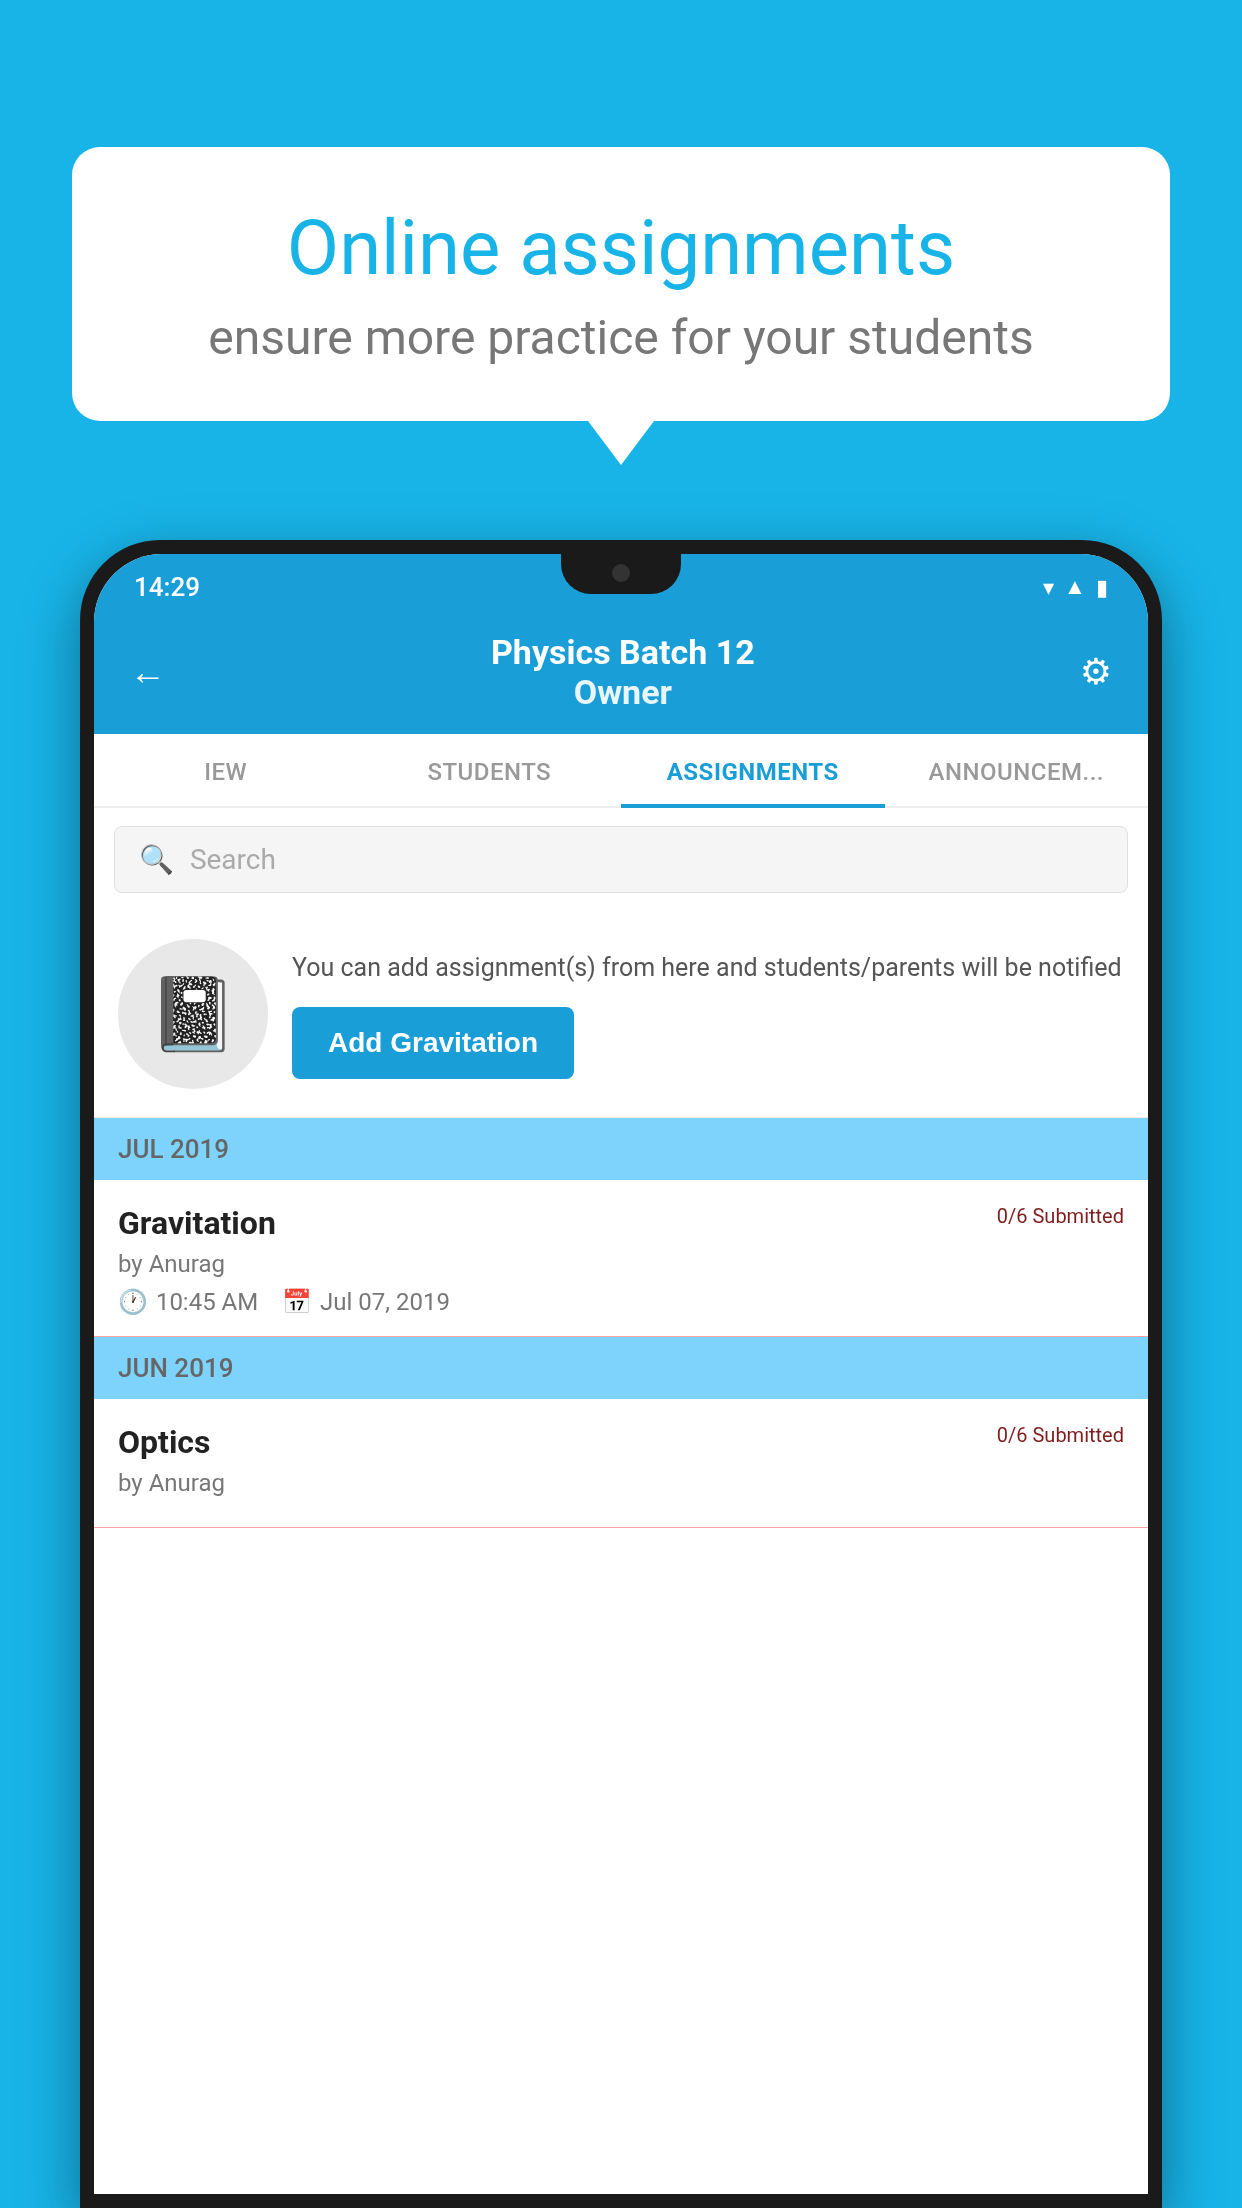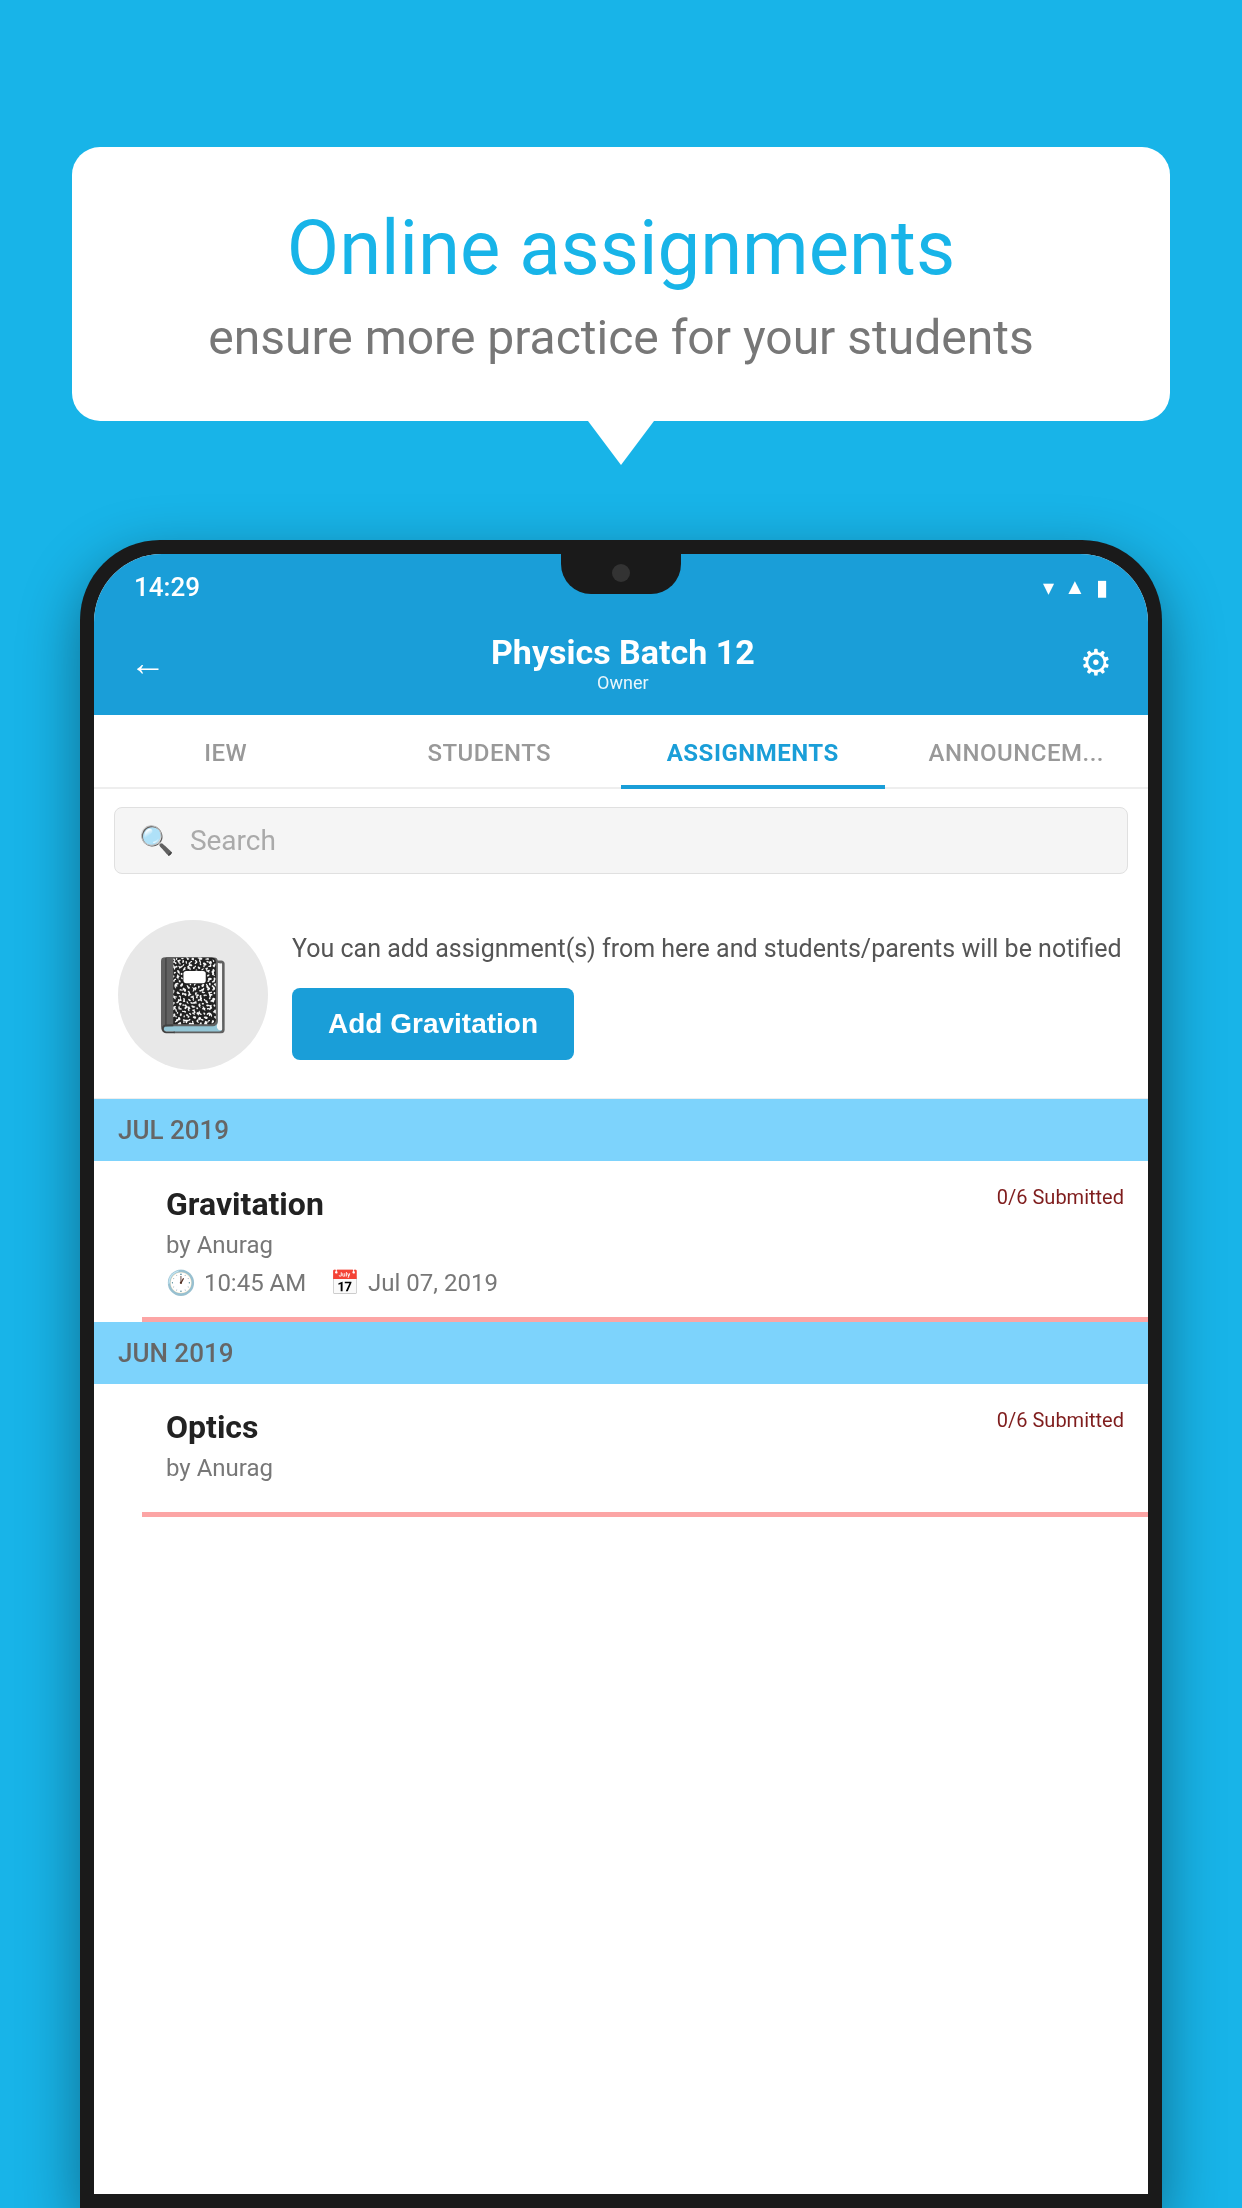--- a/index.html
+++ b/index.html
@@ -131,22 +131,22 @@
     .app-bar-title-area {
       text-align: center;
     }
     .app-bar-title {
       color: white;
       font-size: 34px;
       font-weight: 700;
     }
     .app-bar-subtitle {
       color: rgba(255,255,255,0.9);
-      font-size: 18px;
-      font-weight: 400;
+      font-size: 34px;
+      font-weight: 700;
     }
     .app-bar-settings {
       color: white;
       font-size: 36px;
       cursor: pointer;
     }
 
     
     .tabs {
       background: white;
@@ -255,23 +255,22 @@
       background: #7dd3fc;
       padding: 16px 24px;
       font-size: 26px;
       font-weight: 500;
       color: #666;
     }
 
     
     .assignment-item {
       padding: 24px 24px 20px;
-      border-bottom: 5px solid #fca5a5;
+      border-bottom: 1px solid #fca5a5;
       background: white;
-      margin-left: 48px;
     }
     .assignment-header-row {
       display: flex;
       justify-content: space-between;
       align-items: flex-start;
       margin-bottom: 8px;
     }
     .assignment-name {
       font-size: 32px;
       font-weight: 700;

